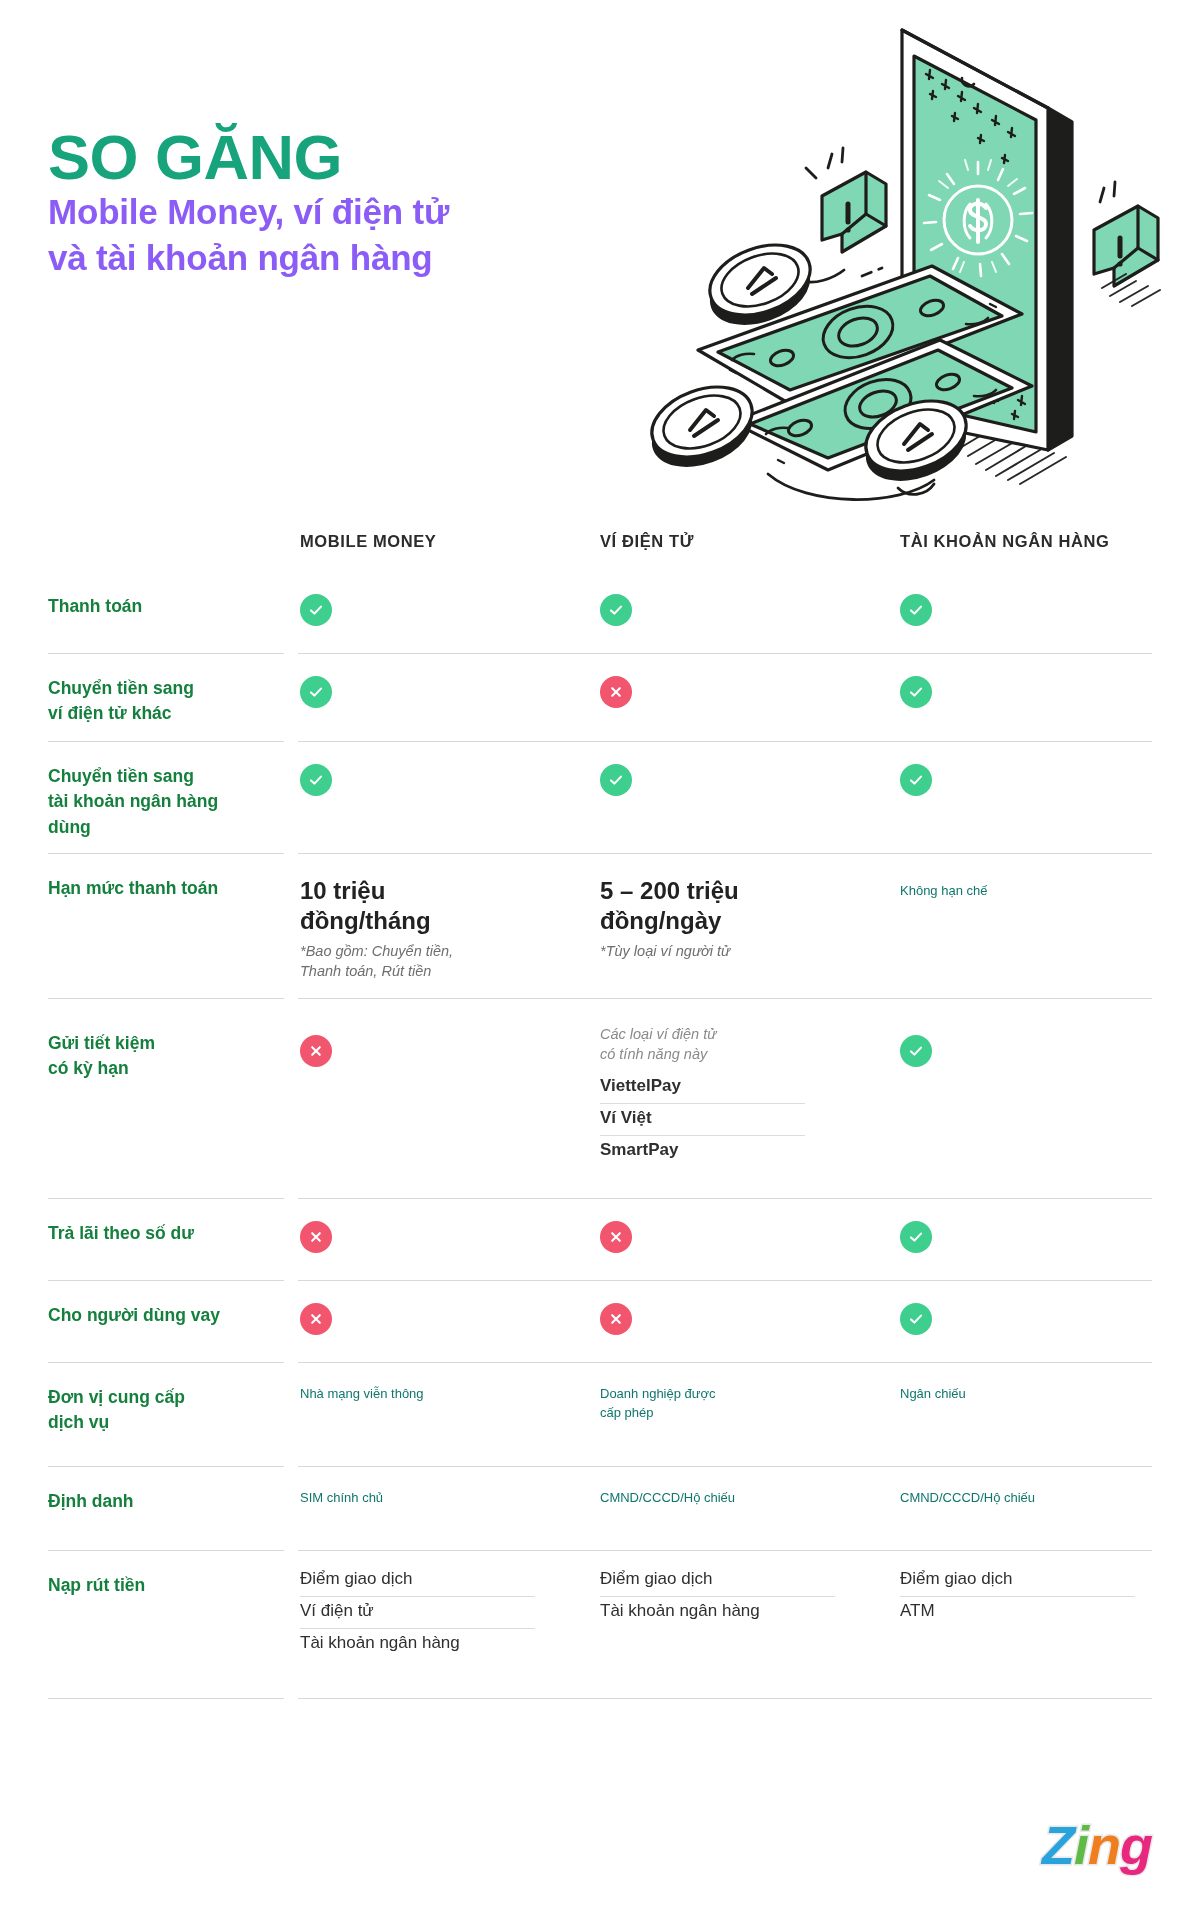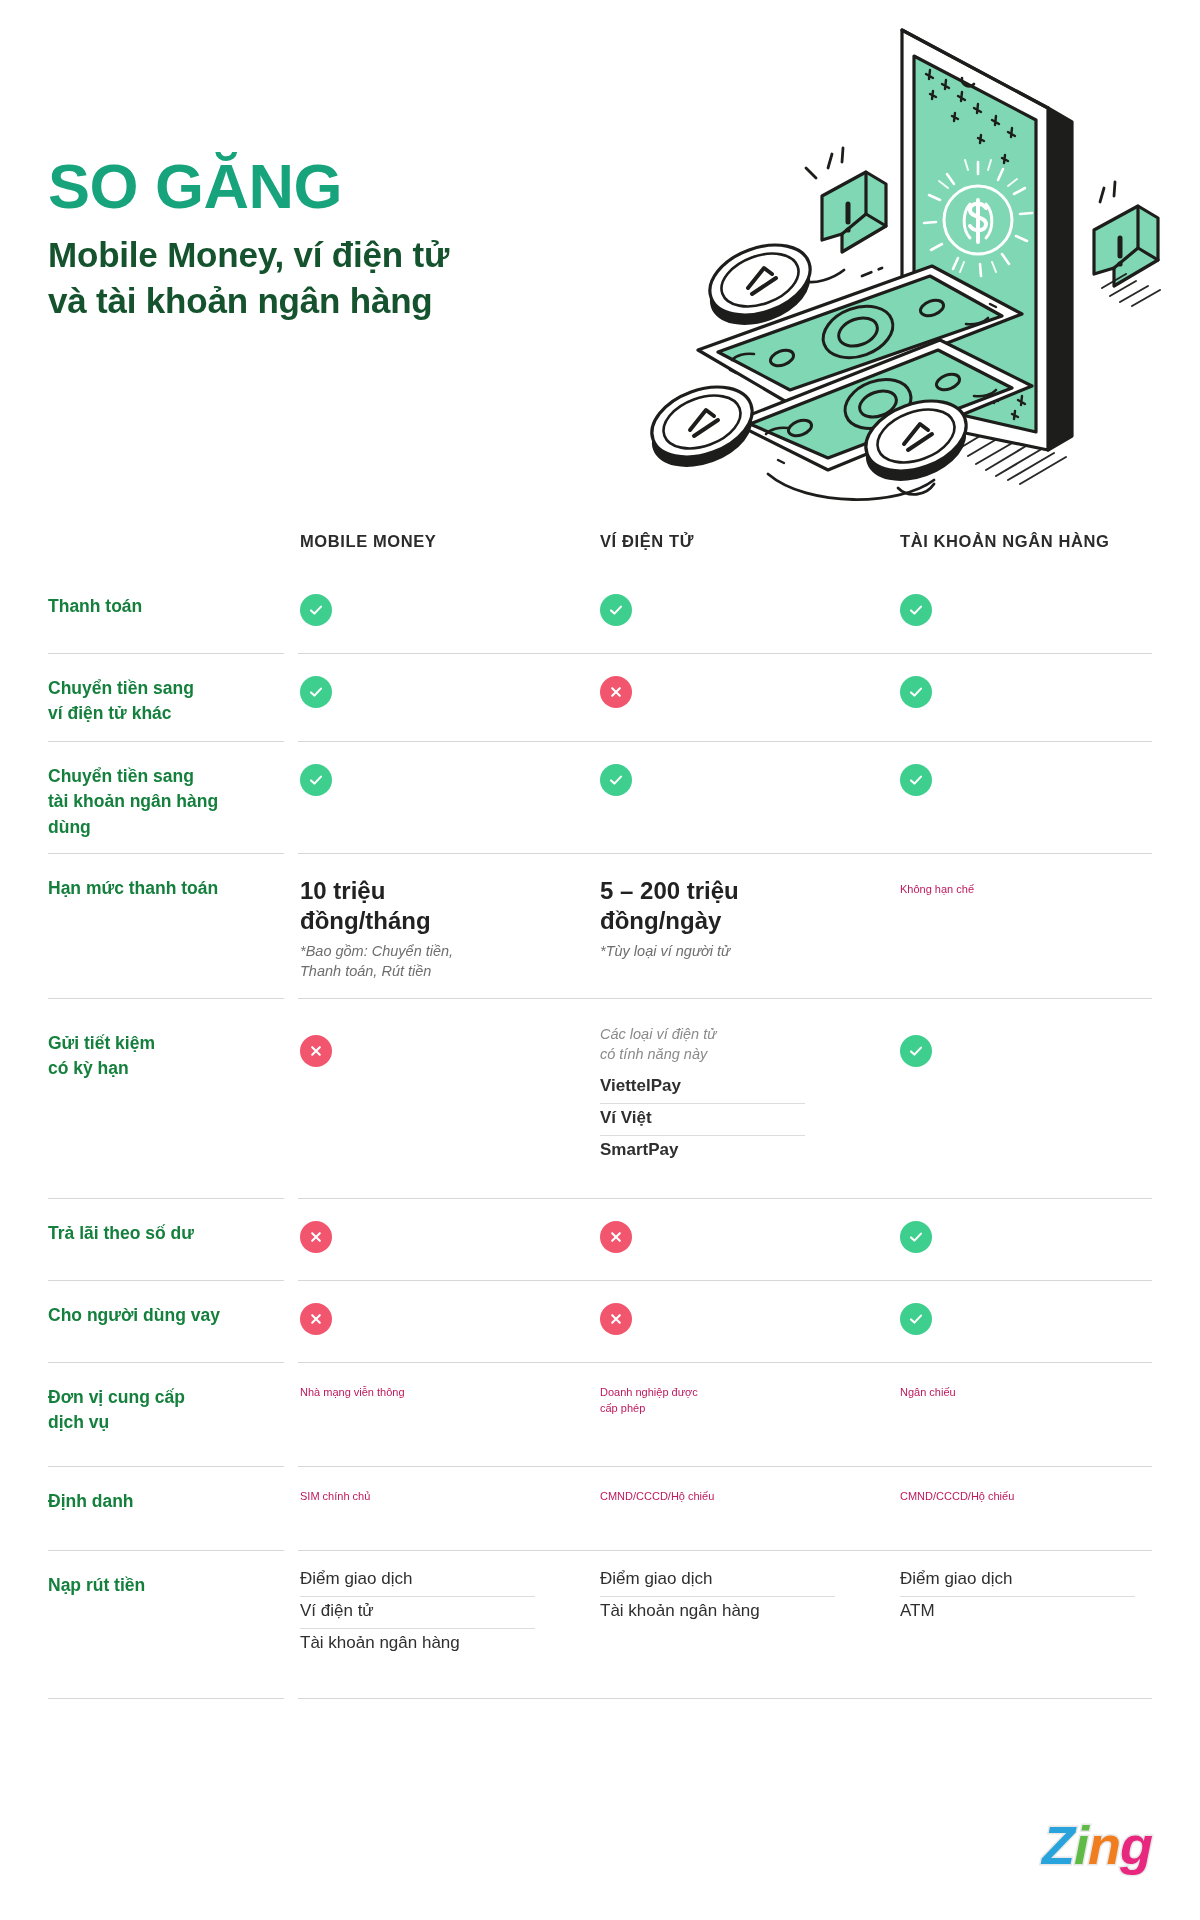--- a/index.html
+++ b/index.html
@@ -11,34 +11,33 @@
     color:#2b2b2b;
     position:relative;
     overflow:hidden;
   }
 
   .page { position:relative; width:1200px; height:1920px; }
 
   
   .header { position:relative; height:520px; }
 
-  .title-block { position:absolute; left:48px; top:155px; }
+  .title-block { position:absolute; left:48px; top:126px; }
   .title-main {
     font-size:63px;
     font-weight:bold;
     letter-spacing:-0.5px;
     line-height:1.0;
     color:#17a37b;
   }
   .title-sub {
-    margin-top:14px;
     font-size:35px;
     font-weight:bold;
     line-height:1.30;
-    color:#14532d;
+    color:#8b5cf6;
     letter-spacing:-0.2px;
   }
 
   
   .illo { position:absolute; left:640px; top:8px; width:560px; height:500px; }
   .illo svg { width:100%; height:100%; display:block; }
 
   
   .table { position:absolute; left:0; top:520px; width:1200px; }
 
@@ -83,22 +82,22 @@
   .c3 { left:900px; width:270px; }
 
   .row-label {
     font-size:17.5px;
     font-weight:bold;
     color:#15803d;
     line-height:1.45;
   }
 
   .plain {
-    font-size:11px;
-    color:#be185d;
+    font-size:13px;
+    color:#0f766e;
     line-height:1.45;
   }
 
   .big {
     font-size:24px;
     font-weight:bold;
     color:#222;
     line-height:1.25;
   }
   .note {

